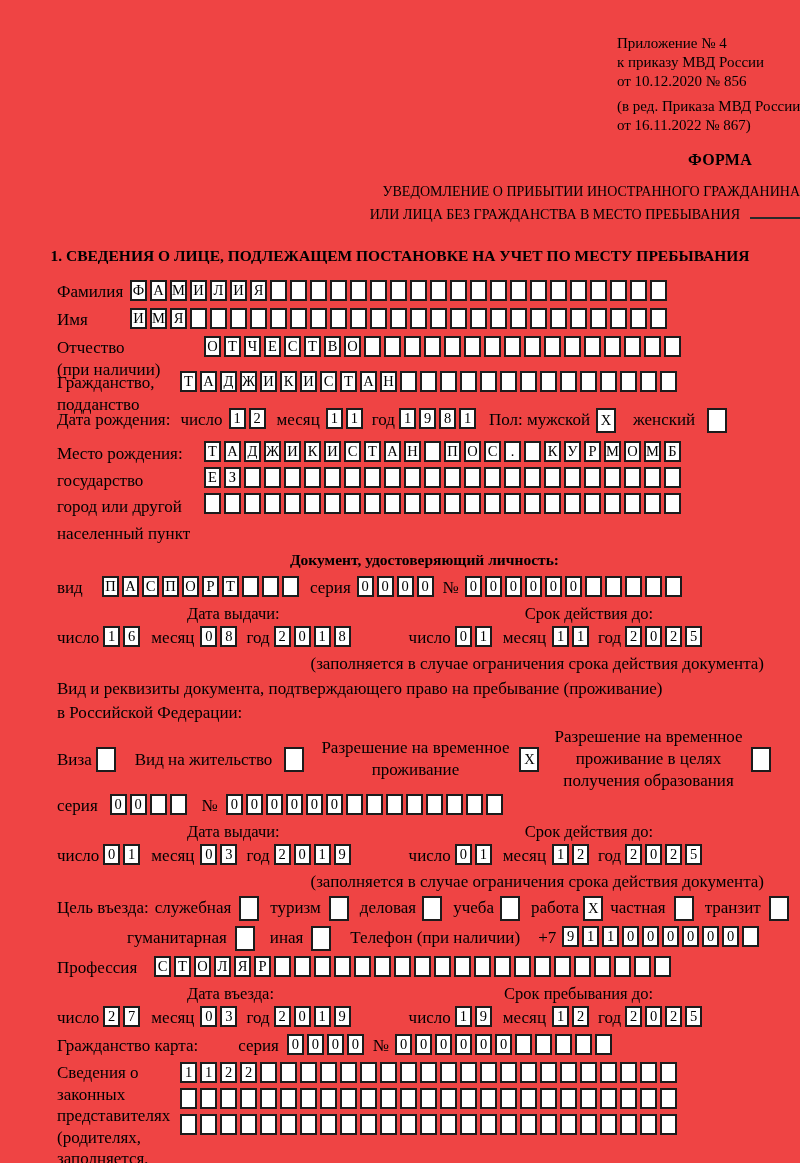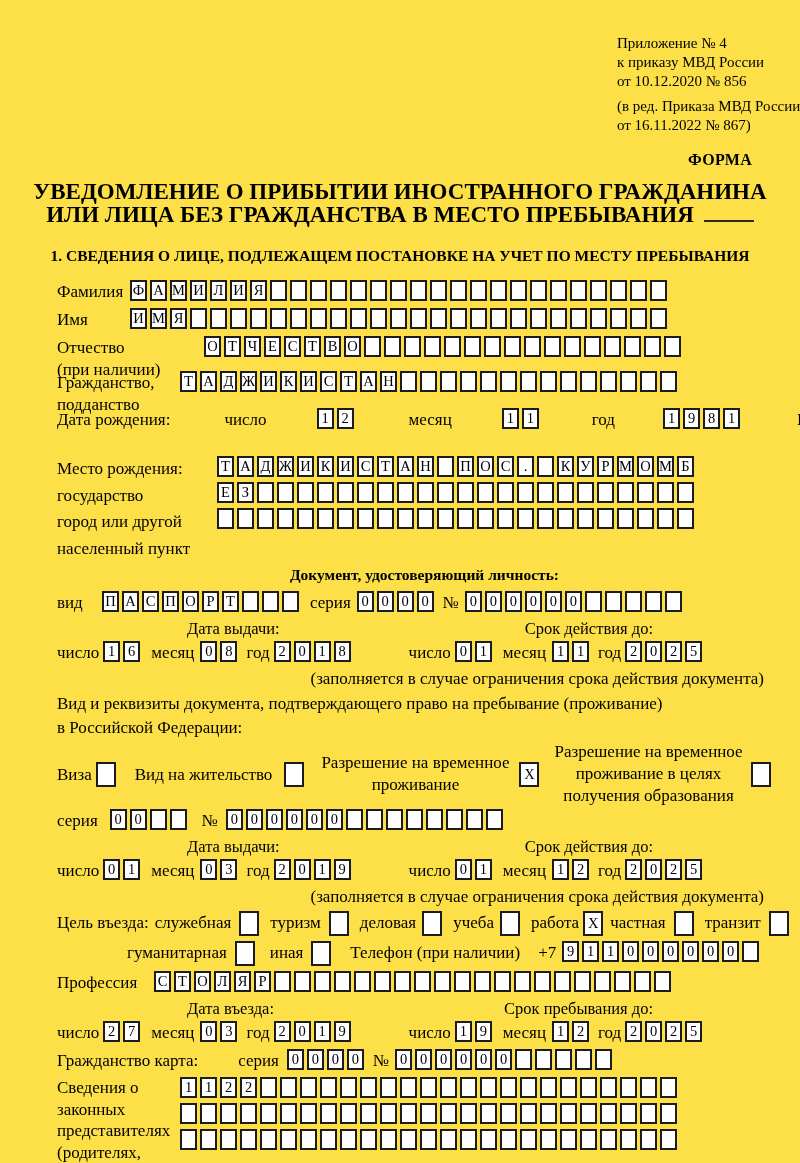--- a/index.html
+++ b/index.html
@@ -1,26 +1,26 @@
 <!DOCTYPE html>
 <html><head>
 <meta charset="utf-8">
 <style>
   * { box-sizing: border-box; }
   html,body { margin:0; padding:0; background:#ffffff; }
   .page {
-    width:800px; height:1163px; margin:0 auto; background:#fde047; color:#000;
+    width:800px; height:1163px; margin:0 auto; background:#ef4444; color:#000;
     font-family:"Liberation Serif","DejaVu Serif",serif; font-size:17px;
     position:relative; overflow:hidden; padding-top:34px;
   }
   .appendix { margin-left:617px; line-height:19px; font-size:15px; white-space:nowrap; }
   .appendix .rev { margin-top:6px; }
   .appendix .rev + .rev { margin-top:0; }
   .forma { text-align:right; padding-right:48px; font-weight:bold; font-size:16px; margin-top:16px; letter-spacing:.3px; }
-  .title { text-align:center; font-weight:bold; font-size:23px; line-height:23px; margin-top:11px; }
+  .title { text-align:right; font-weight:normal; font-size:14px; line-height:23px; margin-top:11px; }
   .blank-line { display:inline-block; width:50px; border-bottom:2px solid #2a2a2a; height:14px; margin-left:10px; }
   .sec-heading { text-align:center; font-weight:bold; font-size:15.5px; margin-top:21px; margin-bottom:15px; white-space:nowrap; }
   .content { padding-left:57px; padding-right:8px; }
   .frow { display:flex; align-items:flex-start; margin-bottom:5px; white-space:nowrap; }
   .label { flex:none; line-height:23px; }
   .rel { position:relative; }
   .sub { position:absolute; left:0; top:22px; white-space:nowrap; }
   .w73 { width:73px; } .w123 { width:123px; } .w147 { width:147px; } .w97 { width:97px; }
   .cells { display:flex; flex:none; }
   .cell {
@@ -31,21 +31,21 @@
   .box .cell { width:20px; height:25px; }
   .stack { display:flex; flex-direction:column; }
   .stack .cells { margin-bottom:5px; }
   .ml4{margin-left:4px;} .ml6{margin-left:6px;} .ml8{margin-left:8px;} .ml10{margin-left:10px;}
   .ml12{margin-left:12px;} .ml14{margin-left:14px;} .ml16{margin-left:16px;} .ml18{margin-left:18px;} .ml40{margin-left:40px;} .ml55{margin-left:55px;} .ml70{margin-left:70px;}
   .center-bold { text-align:center; font-weight:bold; font-size:15.5px; margin:4px 0 7px; }
   .subhead-row { display:flex; font-size:16.5px; margin-bottom:2px; }
   .note-right { text-align:right; padding-right:28px; font-size:17px; margin:1px 0 4px; }
   .para { line-height:22px; margin-bottom:2px; }
   .cb-label-c { text-align:center; line-height:22px; flex:none; }
-  .mb12 { margin-bottom:12px; } .mb14 { margin-bottom:14px; } .mb8 { margin-bottom:23px;gap:44px; } .mb2 { margin-bottom:2px;gap:13px; }
+  .mb12 { margin-bottom:12px; } .mb14 { margin-bottom:14px; } .mb8 { margin-bottom:8px; } .mb2 { margin-bottom:2px; }
   .bp-label { display:flex; flex-direction:column; line-height:26.5px; }
   .rep-label { display:flex; flex-direction:column; line-height:21.5px; }
   .rep-note { font-size:14.5px; margin-top:10px; margin-left:25px; white-space:nowrap; }
   .cbrow { align-items:center; min-height:66px; margin-bottom:2px; }
 </style>
 </head>
 <body>
 
 <div class="page">
 

